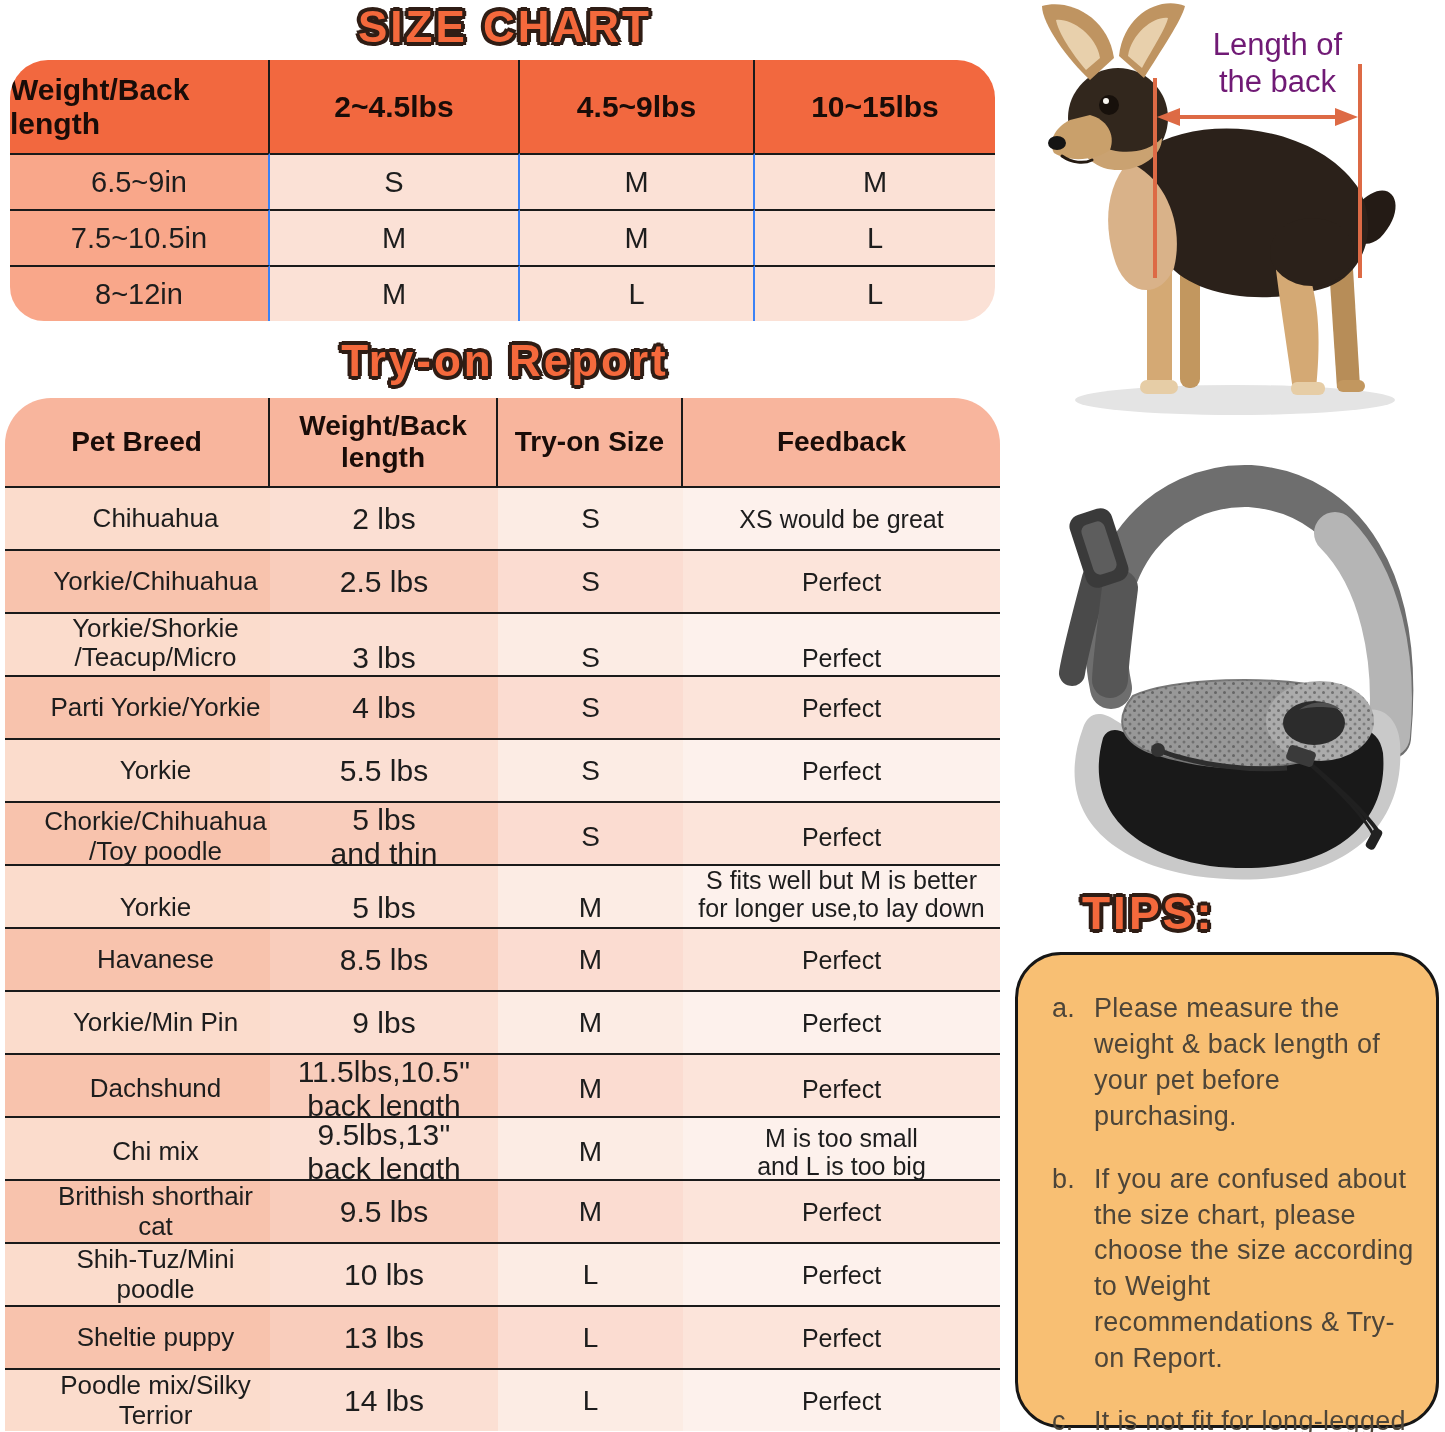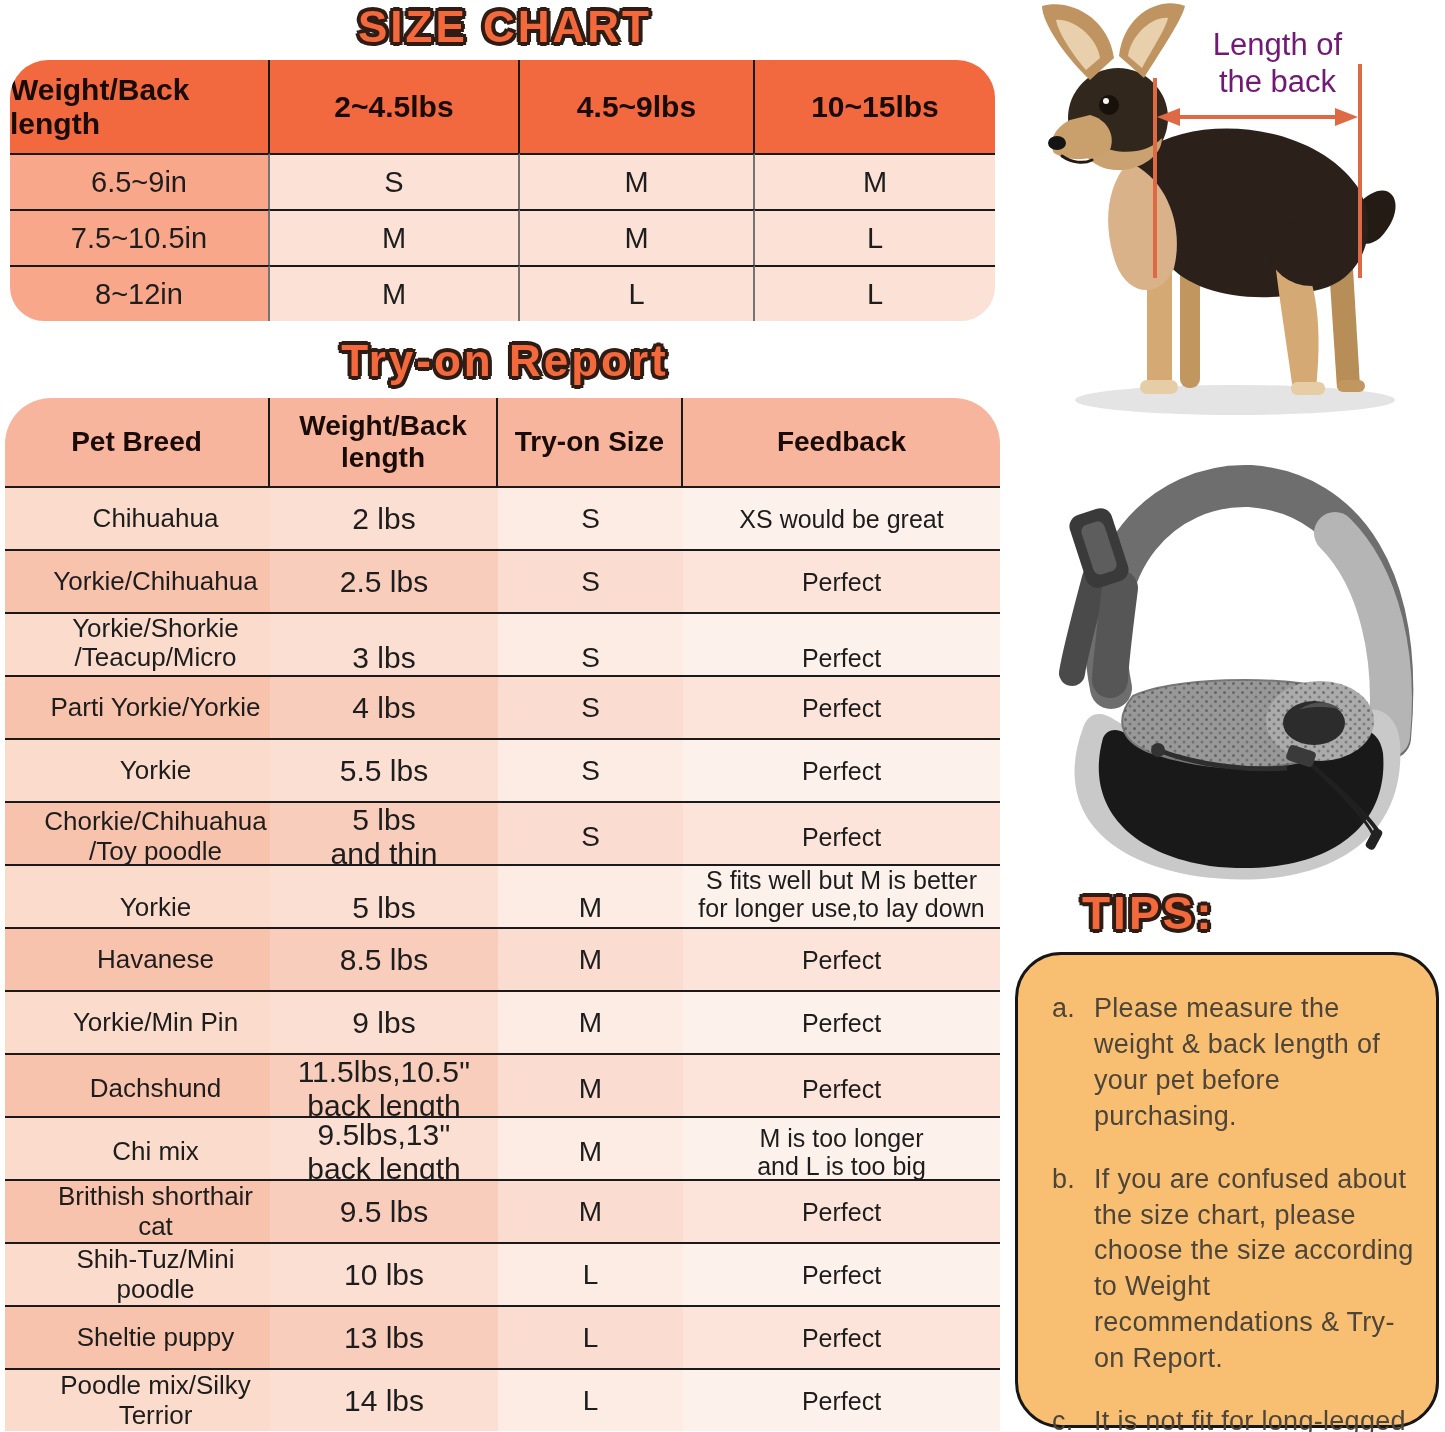--- a/index.html
+++ b/index.html
@@ -21,21 +21,21 @@
 
   
   .size-table{position:absolute;left:10px;top:60px;width:985px;}
   .sc-head{display:grid;grid-template-columns:260px 250px 235px 240px;height:93px;
            background:#f2683f;border-radius:38px 38px 0 0;overflow:hidden;}
   .sc-head > div{display:flex;align-items:center;justify-content:center;
            font-size:30px;font-weight:bold;color:#190c08;border-right:2px solid #1a1a1a;}
   .sc-head > div:last-child{border-right:none;}
   .sc-row{display:grid;grid-template-columns:260px 250px 235px 240px;height:56px;}
   .sc-row > div{display:flex;align-items:center;justify-content:center;
-           border-top:2px solid #1a1a1a;border-right:2px solid #737373;font-size:29px;}
+           border-top:2px solid #1a1a1a;border-right:2px solid #3b82f6;font-size:29px;}
   .sc-row > div:last-child{border-right:none;}
   .sc-label{background:#f9a78a;}
   .sc-val{background:#fbe1d6;font-size:30px;}
   .sc-row:last-child .sc-label{border-radius:0 0 0 34px;}
   .sc-row:last-child > div:last-child{border-radius:0 0 34px 0;}
 
   
   .tryon-table{position:absolute;left:5px;top:398px;width:995px;height:1034px;overflow:hidden;}
   .to-head{display:grid;grid-template-columns:265px 228px 185px 317px;height:88px;
            background:#f8b59d;border-radius:46px 46px 0 0;overflow:hidden;}
@@ -176,21 +176,21 @@
         <div class="c2">11.5lbs,10.5''
 back length</div>
         <div class="c3">M</div>
         <div class="c4">Perfect</div>
       </div>
       <div class="to-row">
         <div class="c1">Chi mix</div>
         <div class="c2">9.5lbs,13''
 back length</div>
         <div class="c3">M</div>
-        <div class="c4">M is too longer
+        <div class="c4">M is too small
 and L is too big</div>
       </div>
       <div class="to-row">
         <div class="c1">Brithish shorthair cat</div>
         <div class="c2">9.5 lbs</div>
         <div class="c3">M</div>
         <div class="c4">Perfect</div>
       </div>
       <div class="to-row">
         <div class="c1">Shih-Tuz/Mini poodle</div>

